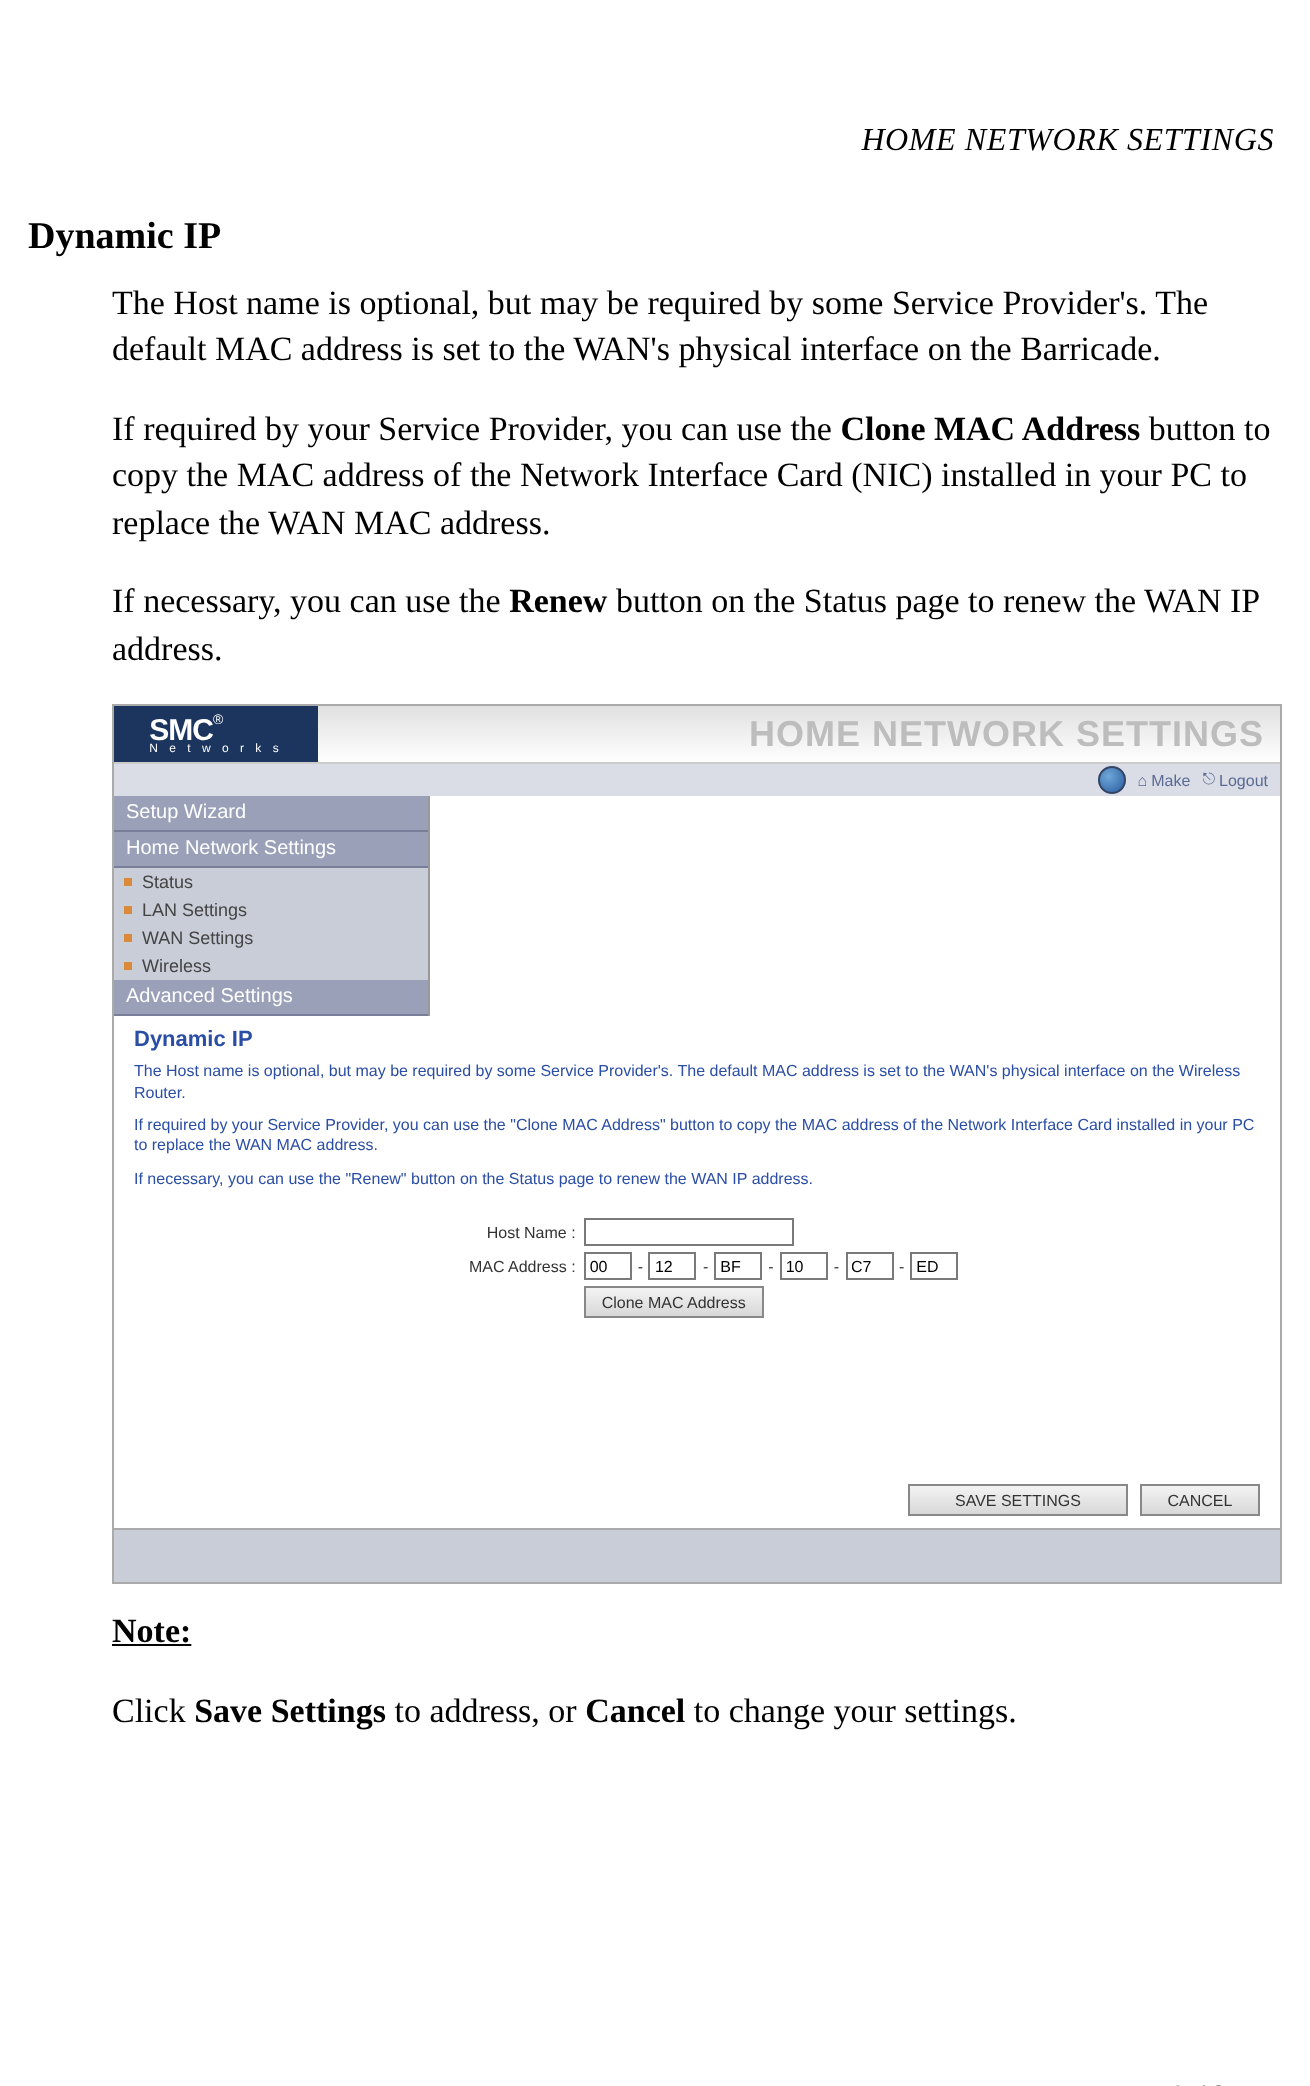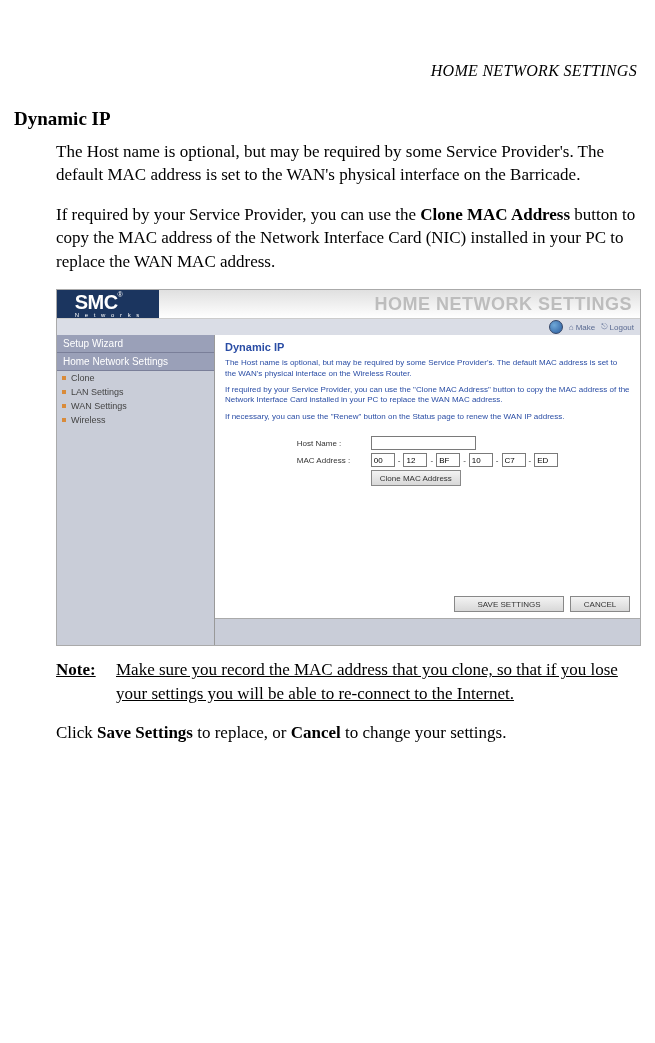--- a/index.html
+++ b/index.html
@@ -57,21 +57,21 @@
     width: 102px;
     background: #1b355f;
     color: #fff;
     display: flex;
     align-items: center;
     justify-content: center;
     font-family: Arial, sans-serif;
   }
   .sc-logo-text {
     font-weight: bold;
-    font-size: 20px;
+    font-size: 15px;
     letter-spacing: -0.5px;
   }
   .sc-logo-r {
     font-size: 7px;
     vertical-align: top;
   }
   .sc-title-cell {
     flex: 1;
     background: linear-gradient(to bottom, #e0e0e0 0%, #fff 100%);
     display: flex;
@@ -116,20 +116,21 @@
     gap: 2px;
   }
   .tb-globe {
     width: 12px; height: 12px; border-radius: 50%;
     background: radial-gradient(circle at 35% 35%, #6fa8d8, #2a5b9e);
     border: 1px solid #346;
   }
   .sc-body {
     display: flex;
     min-height: 310px;
+    flex-direction: column;
   }
   .sc-sidebar {
     width: 157px;
     background: #c9cdd8;
     border-right: 1px solid #999;
     font-size: 9px;
   }
   .sb-head {
     background: #9aa0b8;
     color: #fff;
@@ -171,21 +172,21 @@
   .sc-form {
     margin: 8px auto 0 auto;
   }
   .sc-row {
     display: flex;
     align-items: center;
     margin-bottom: 3px;
   }
   .sc-label {
     width: 70px;
-    text-align: left;
+    text-align: right;
     font-size: 8px;
     color: #333;
     padding-right: 4px;
   }
   .sc-input {
     height: 14px;
     border: 1px solid #7a7a7a;
     background: #fff;
     font-size: 8px;
     padding: 0 2px;
@@ -248,20 +249,23 @@
 
 <div class="page">
   <div class="running-head">HOME NETWORK SETTINGS</div>
 
   <div class="section-heading">Dynamic IP</div>
 
   <div class="body-text">
     <p>The Host name is optional, but may be required by some Service Provider's. The default MAC address is set to the WAN's physical interface on the Barricade.</p>
     <p>
       <span>If required by your Service Provider, you can use the </span><b>Clone MAC Address</b><span> button to copy the MAC address of the Network Interface Card (NIC) installed in your PC to replace the WAN MAC address.</span>
+    </p>
+    <p>
+      <span>If necessary, you can use the </span><b>Renew</b><span> button on the Status page to renew the WAN IP address.</span>
     </p>
   </div>
 
   <div class="screenshot">
     <div class="sc-header">
       <div class="sc-logo-cell">
         <div>
           <span class="sc-logo-text">SMC</span><span class="sc-logo-r">®</span>
           <div class="sc-networks">N e t w o r k s</div>
         </div>
@@ -281,24 +285,25 @@
         <div class="tb-item">
             <span>⎋</span> 
             <span>Logout</span>
           </div>
       </div>
     </div>
     <div class="sc-body">
       <div class="sc-sidebar">
         <div class="sb-head">Setup Wizard</div>
         <div class="sb-head">Home Network Settings</div>
-        <div class="sb-item">Clone</div>
+        <div class="sb-item">Status</div>
         <div class="sb-item">LAN Settings</div>
         <div class="sb-item">WAN Settings</div>
         <div class="sb-item">Wireless</div>
+        <div class="sb-head">Advanced Settings</div>
       </div>
       <div class="sc-content">
         <div class="sc-h">Dynamic IP</div>
         <div class="sc-p">The Host name is optional, but may be required by some Service Provider's. The default MAC address is set to the WAN's physical interface on the Wireless Router.</div>
         <div class="sc-p">If required by your Service Provider, you can use the "Clone MAC Address" button to copy the MAC address of the Network Interface Card installed in your PC to replace the WAN MAC address.</div>
         <div class="sc-p">If necessary, you can use the "Renew" button on the Status page to renew the WAN IP address.</div>
 
         <div class="sc-form">
           <div class="sc-row">
             <div class="sc-label">Host Name :</div>
@@ -327,23 +332,22 @@
           <button class="sc-btn save">SAVE SETTINGS</button>
           <button class="sc-btn cancel">CANCEL</button>
         </div>
         <div class="sc-footer-strip"></div>
       </div>
     </div>
   </div>
 
   <div class="note-row">
     <div class="note-label">Note:</div>
-    <div class="note-text">Make sure you record the MAC address that you clone, so that if you lose your settings you will be able to re-connect to the Internet.</div>
   </div>
 
   <div class="body-text">
     <p>
-      <span>Click </span><b>Save Settings</b><span> to replace, or </span><b>Cancel</b><span> to change your settings.</span>
+      <span>Click </span><b>Save Settings</b><span> to address, or </span><b>Cancel</b><span> to change your settings.</span>
     </p>
   </div>
 
   <div class="page-num">4-19</div>
 </div>
 
 </body></html>

